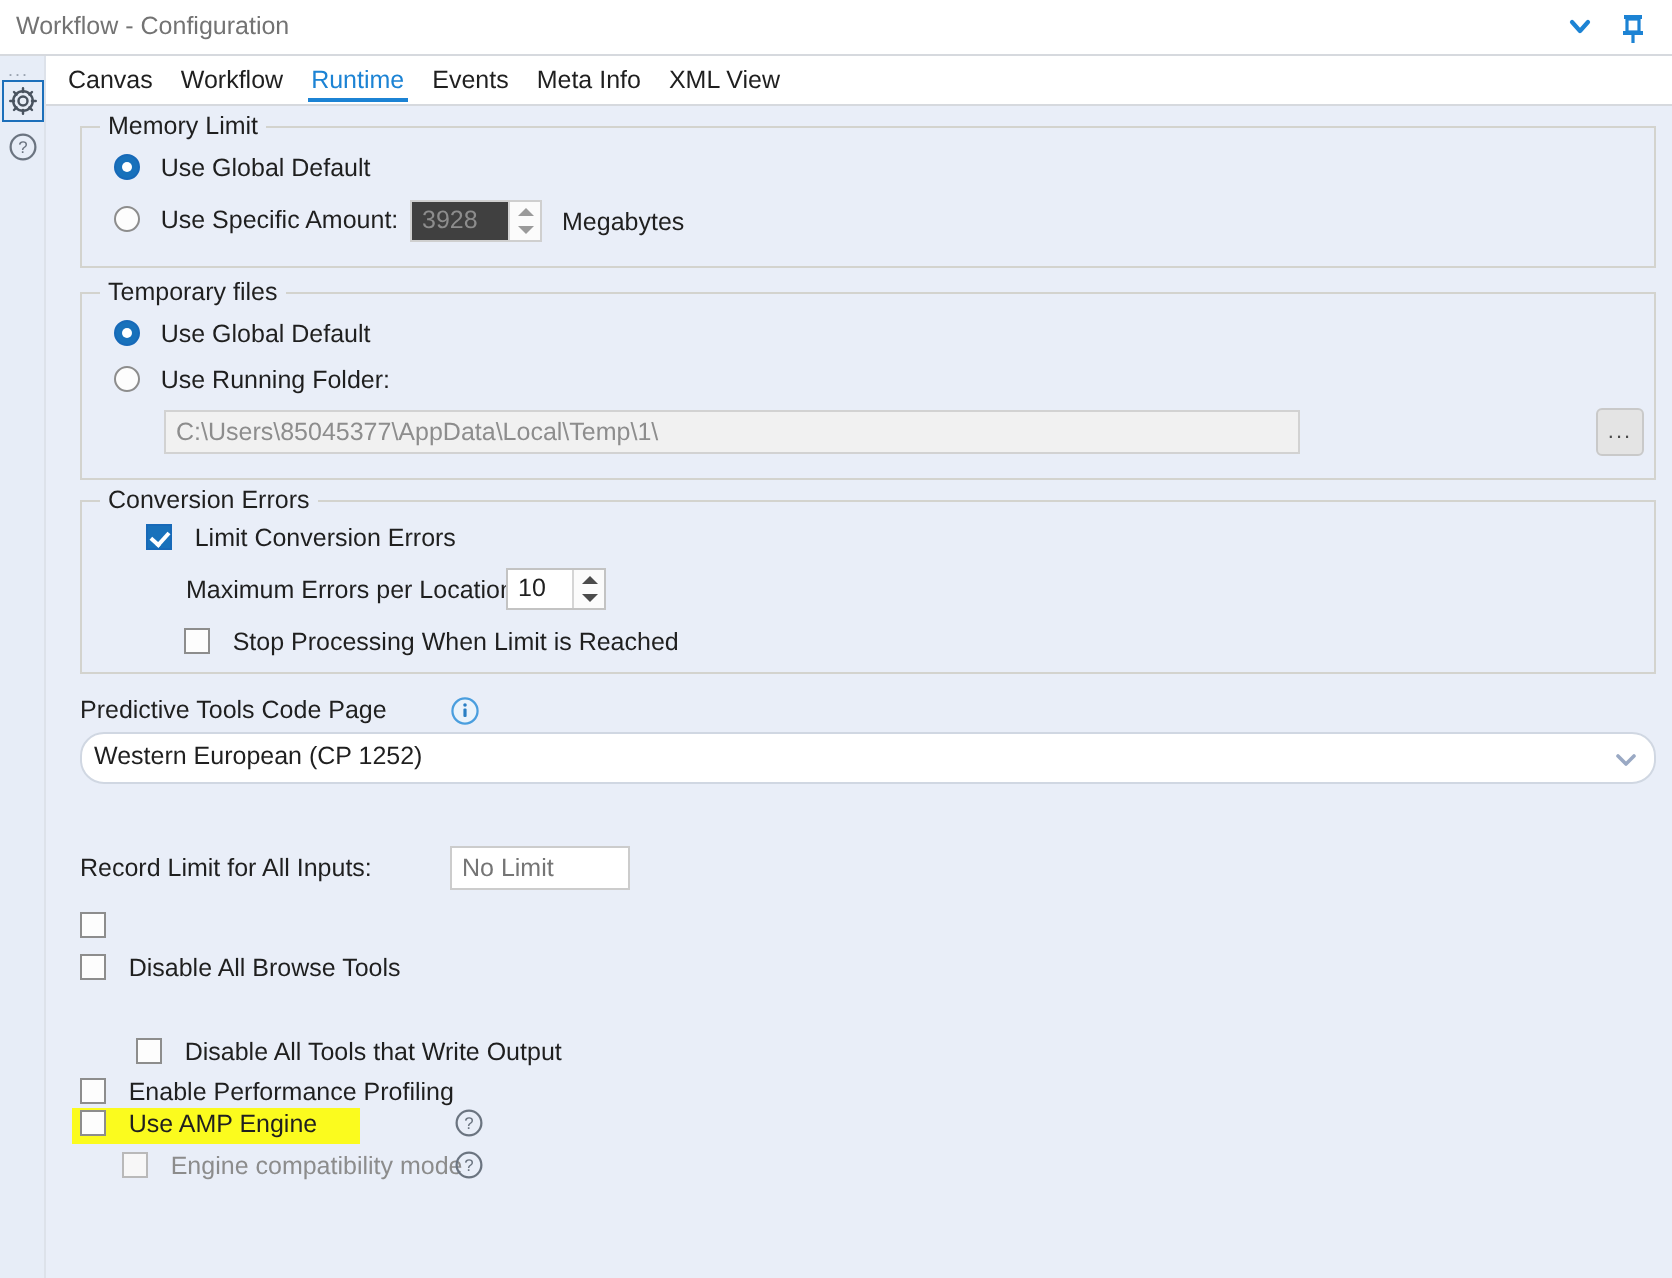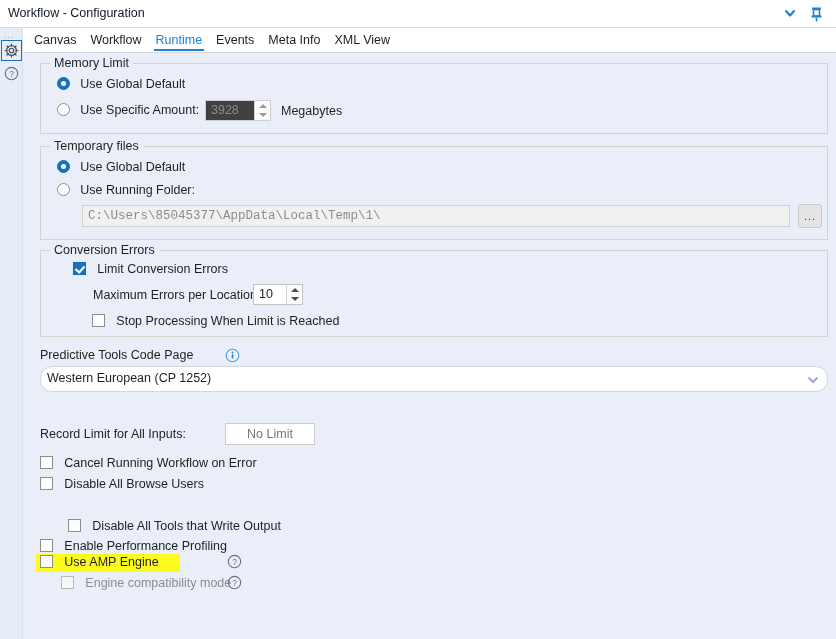--- a/index.html
+++ b/index.html
@@ -18,21 +18,21 @@
   
   #titlebar {
     position: absolute; top: 0; left: 0;
     width: 836px; height: 28px;
     background: #ffffff;
     border-bottom: 1px solid #d6d9de;
   }
   #title-text {
     position: absolute; left: 8px; top: 6px;
     font-size: 12.5px;
-    color: #0f172a;
+    color: #737373;
     white-space: nowrap;
   }
   .tb-icon {
     position: absolute; top: 4px;
     width: 20px; height: 20px;
     color: #1c83d4;
     cursor: pointer;
   }
   #chevron-btn { right: 36px; }
   #pin-btn { right: 10px; }
@@ -175,21 +175,21 @@
     color: #1f1f1f;
     padding: 2px 5px;
     line-height: 16px;
     font-family: "Liberation Sans", sans-serif;
   }
   .textbox.disabled {
     background: #f1f1f1;
     color: #8d8d8d;
     border-color: #d2d2d2;
   }
-  .textbox.placeholder { color: #8d8d8d; text-align: center; }
+  .textbox.placeholder { color: #8d8d8d; }
 
   .spin {
     position: absolute;
     border: 1px solid #c3c3c3;
     background: #ffffff;
     height: 21px;
   }
   .spin.disabled { background:#404040; border-color:#cfcfcf; }
   .spin .val {
     position:absolute; left:5px; top:2px;
@@ -336,21 +336,21 @@
     <div class="radio-row" style="left:16px; top:12px;">
       <span class="radio on"></span>
       <span class="radio-label">Use Global Default</span>
     </div>
 
     <div class="radio-row" style="left:16px; top:35px;">
       <span class="radio"></span>
       <span class="radio-label">Use Running Folder:</span>
     </div>
 
-    <div class="textbox disabled" style="left:41px; top:58px; width:708px; height:22px;font-family:Liberation Mono, monospace;">C:\Users\85045377\AppData\Local\Temp\1\</div>
+    <div class="textbox disabled" style="left:41px; top:58px; width:568px; height:22px;">C:\Users\85045377\AppData\Local\Temp\1\</div>
 
     <div id="browse-btn" style="left:757px; top:57px;">
       <span class="dots">...</span>
     </div>
   </div>
 
   <div class="group" style="left:16px; top:196px; width:788px; height:87px;">
     <div class="group-title">Conversion Errors</div>
 
     <div class="cb-row" style="left:32px; top:10px;">
@@ -390,25 +390,24 @@
           <path d="M2 4 L6 8 L10 4" fill="none" stroke="#9aa9c4" stroke-width="1.8" stroke-linecap="round" stroke-linejoin="round"></path>
         </svg>
     </span>
   </div>
 
   <div class="lbl" style="left:16px; top:373px;">Record Limit for All Inputs:</div>
   <input class="textbox placeholder" style="left: 201px; top: 369px; width: 90px; height: 22px;" placeholder="No Limit">
 
   <div class="cb-row" style="left:16px; top:401px;">
     <span class="checkbox"></span>
-    <span class="cb-label">Cancel Running Workflow on Error</span>
   </div>
   <div class="cb-row" style="left:16px; top:422px;">
     <span class="checkbox"></span>
-    <span class="cb-label">Disable All Browse Users</span>
+    <span class="cb-label">Disable All Browse Tools</span>
   </div>
   <div class="cb-row" style="left:16px; top:464px;padding-left:28px;">
     <span class="checkbox"></span>
     <span class="cb-label">Disable All Tools that Write Output</span>
   </div>
   <div class="cb-row" style="left:16px; top:484px;">
     <span class="checkbox"></span>
     <span class="cb-label">Enable Performance Profiling</span>
   </div>
 

